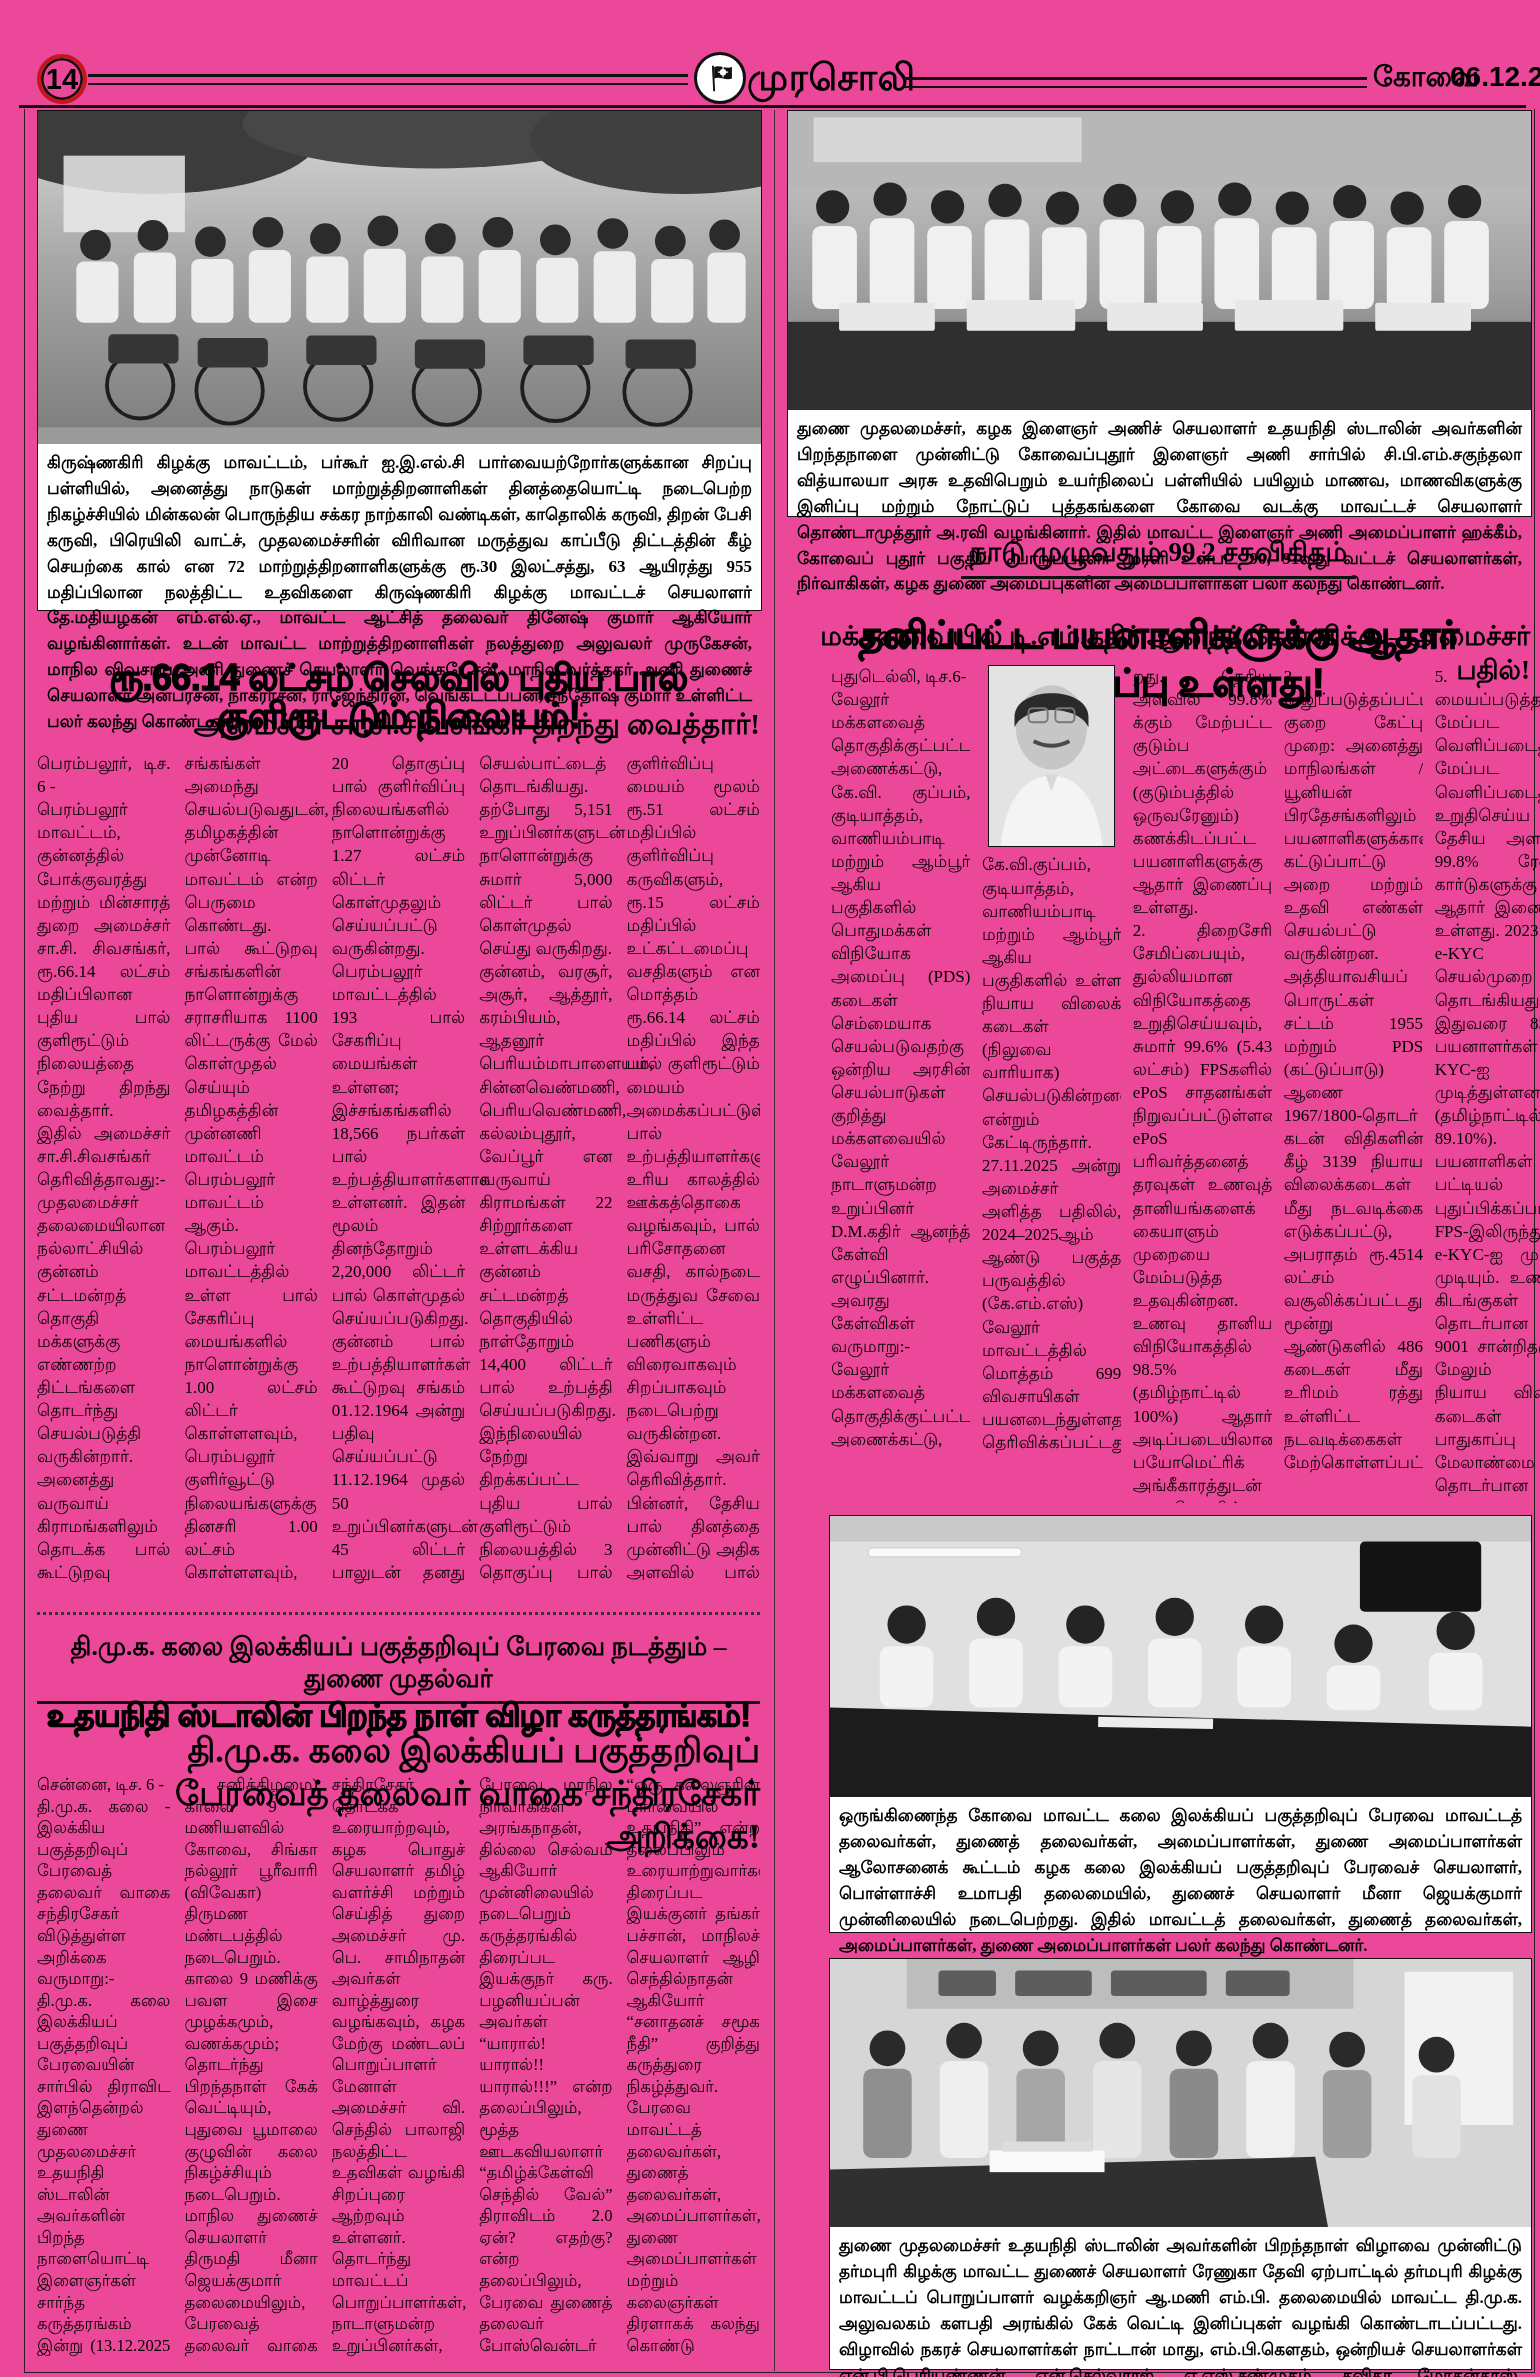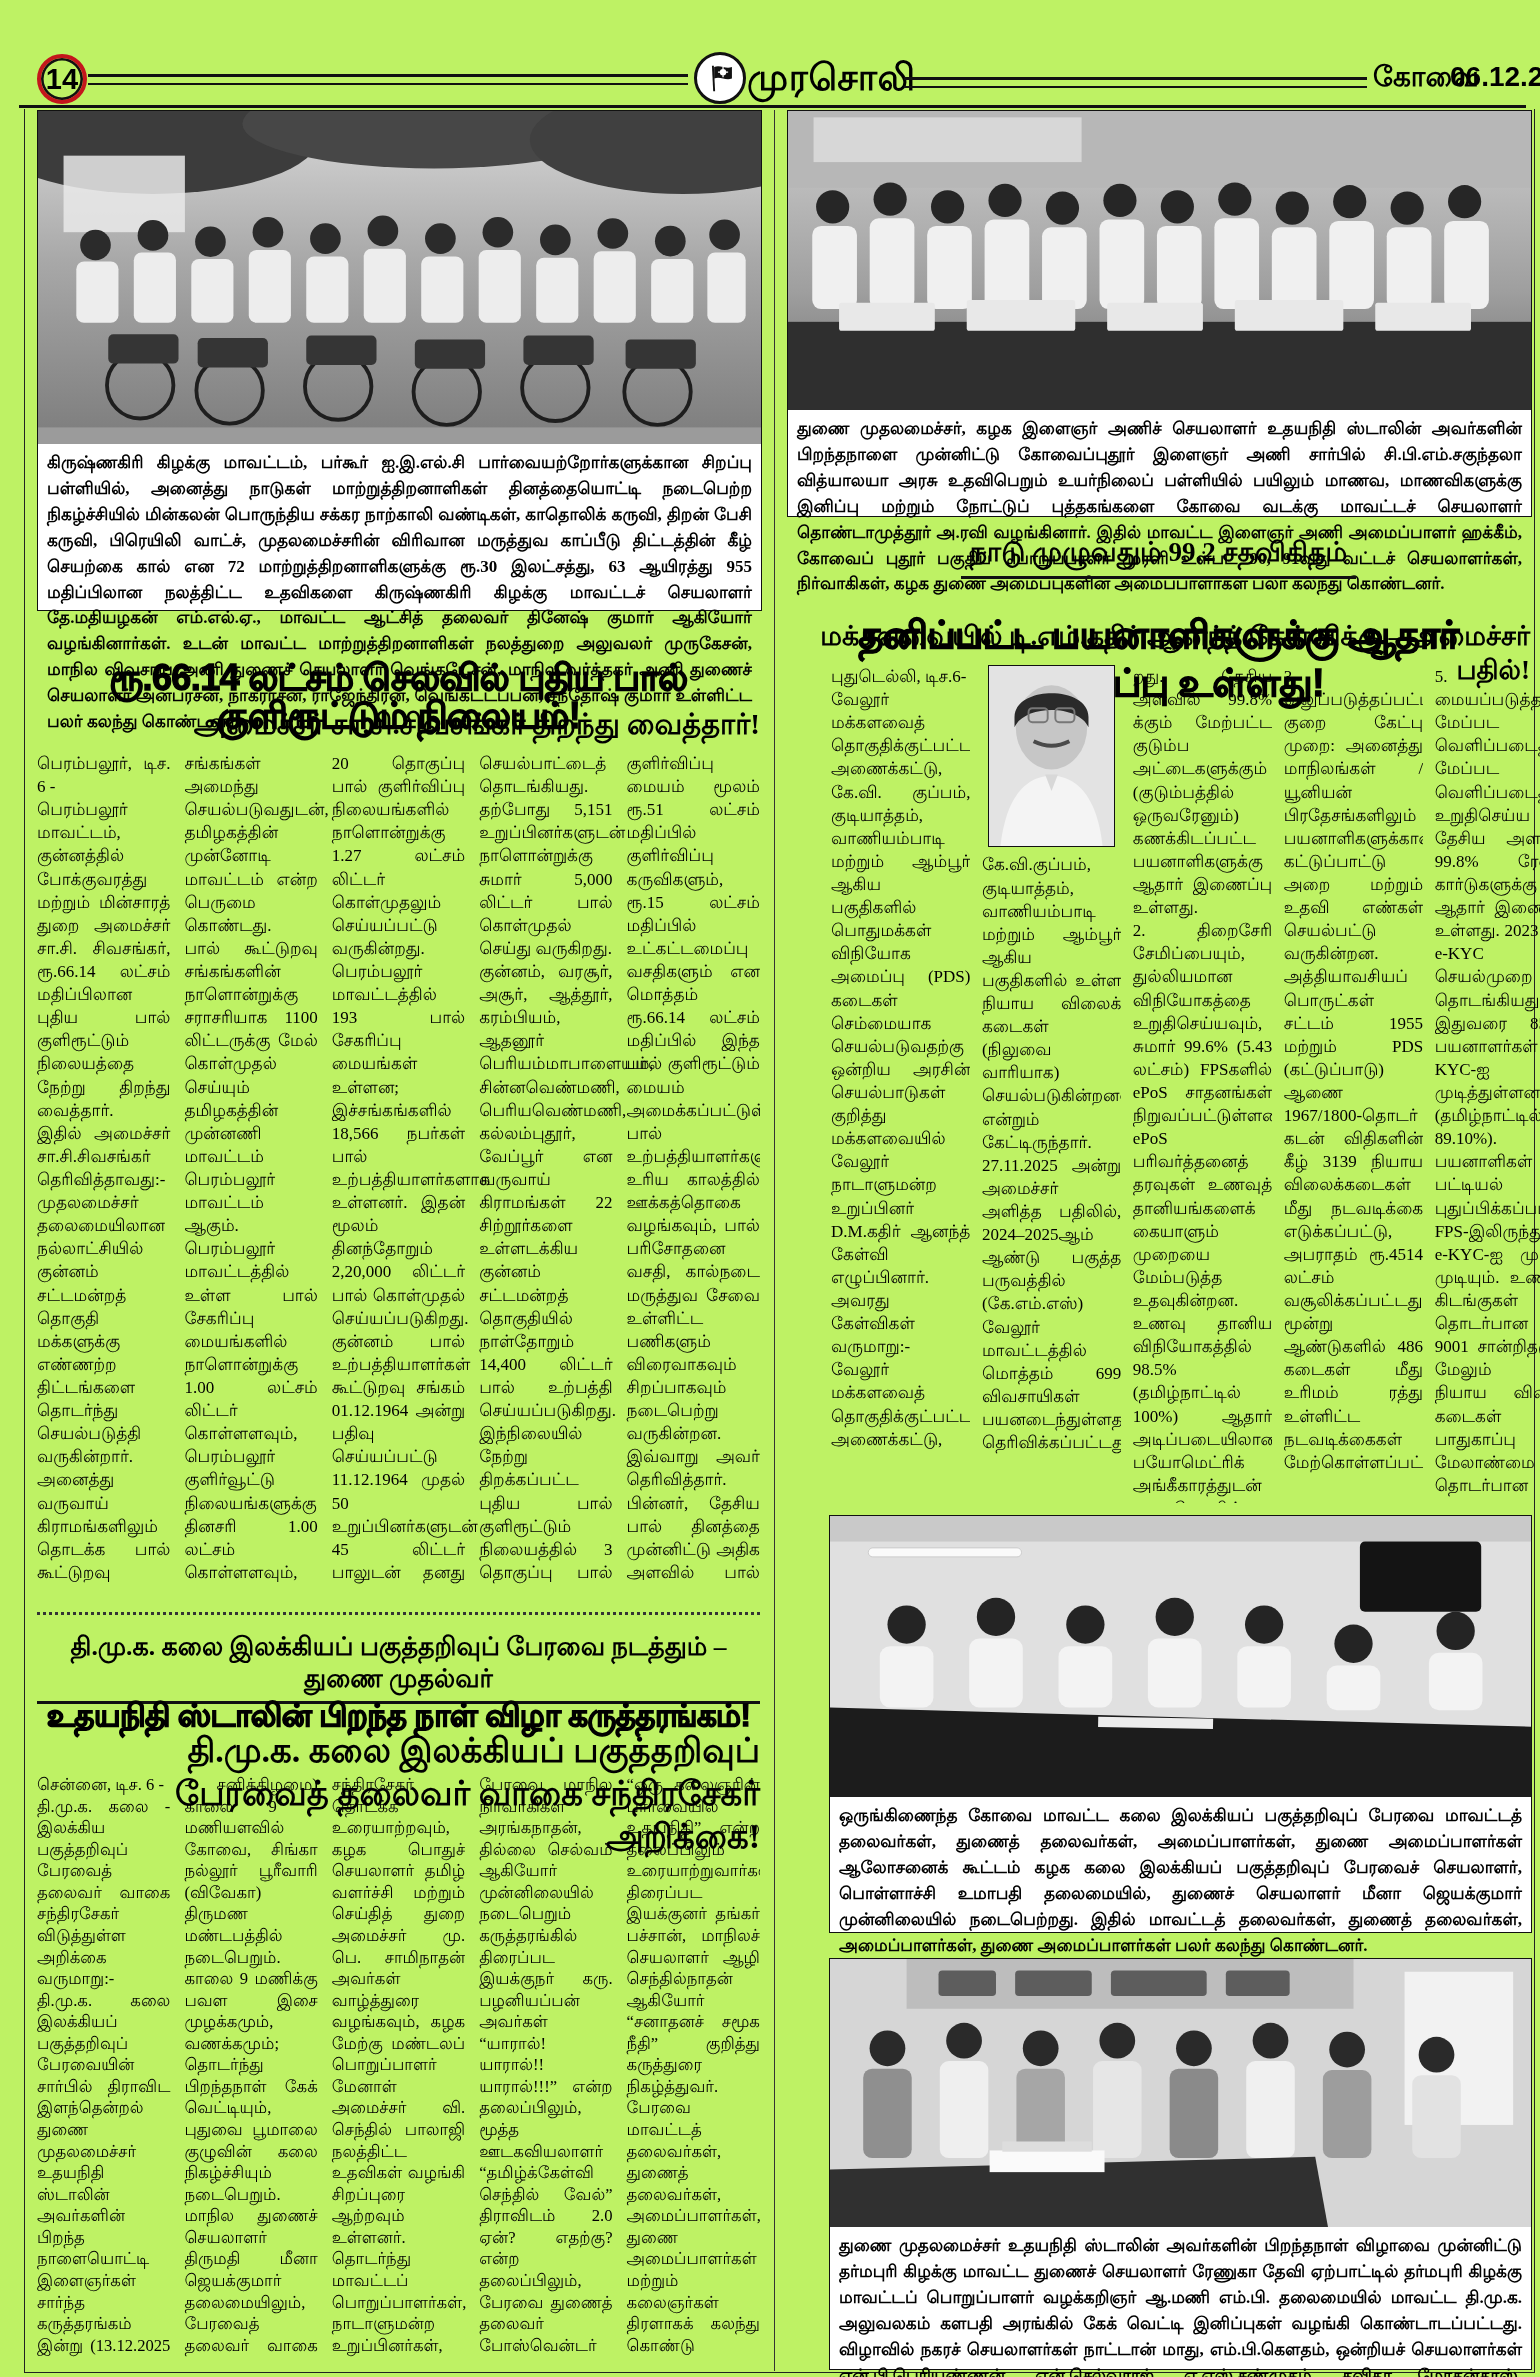--- a/index.html
+++ b/index.html
@@ -1,16 +1,16 @@
 <!DOCTYPE html>
 <html style="font-size:10.2px"><head>
 <meta charset="utf-8">
 <style>
   html,body{margin:0;padding:0;background:#e8e8e8;}
-  #page{position:relative;width:1541px;height:2377px;background:#bef264;
+  #page{position:relative;width:1541px;height:2377px;background:#ec4899;
         font-family:"Liberation Serif","DejaVu Serif",serif;color:#000;overflow:hidden;}
   .abs{position:absolute;}
   
   .pageno-circle{left:37px;top:54px;width:42px;height:42px;border-radius:50%;
      border:4.5px solid #c4161c;box-shadow:0 0 0 2.6px #111 inset;display:flex;align-items:center;justify-content:center;
      font-weight:bold;font-size:29px;font-family:"Liberation Sans",sans-serif;}
   .mast-rule{left:88px;top:74px;width:600px;height:6.4px;border-top:3.2px solid #111;border-bottom:2.6px solid #111;}
   .logo-circle{left:694px;top:52px;width:46px;height:46px;border-radius:50%;border:3.2px solid #111;
      display:flex;align-items:center;justify-content:center;background:#fff;}
   .mast-title{left:747px;top:56px;font-size:37px;font-weight:bold;letter-spacing:0.6px;}

